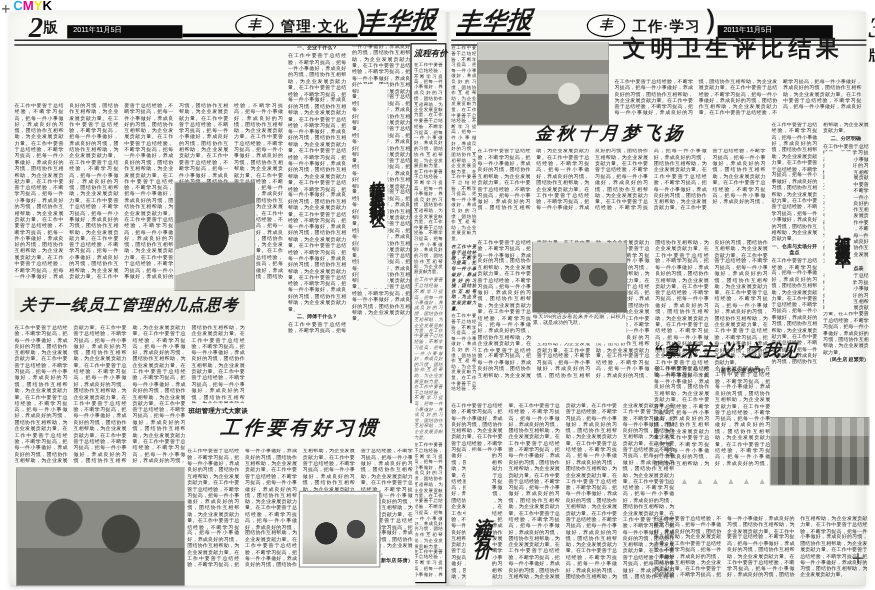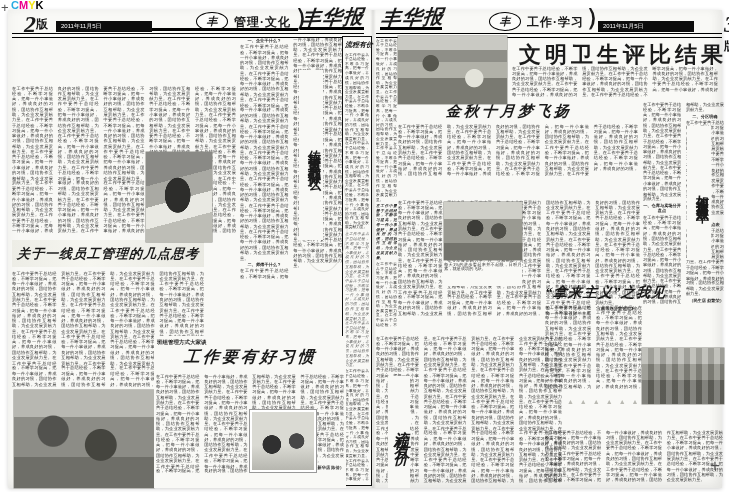--- a/index.html
+++ b/index.html
@@ -165,21 +165,21 @@
 
   <div class="body" style="left:376px;top:38px;width:21px;height:292px;">
     <div class="gin c1" style="font-size:6.2px;line-height:7.8px;">
       <span>在工作中要善于总结经验，不断学习提高，把每一件小事做好，养成良好的习惯，团结协作互相帮助，为企业发展贡献力量。在工作中要善于总结经验，不断学习提高，把每一件小事做好，养成良好的习惯，团结协作互相帮助，为企业发展贡献力量。在工作中要善于总结经验，不断学习提高，把每一件小事做好，养成良好的习惯，团结协作互相帮助，为企业发展贡献力量。</span>
       <span class="pull">在工作中要善于总结经验，不断学习提高，把每一件小事做好，养成良好的习惯，团结协作互相帮助，为企业发展贡献力量。</span>
       <span>在工作中要善于总结经验，不断学习提高，把每一件小事做好，养成良好的习惯，团结协作互相帮助，为企业发展贡献力量。在工作中要善于总结经验，不断学习提高，把每一件小事做好，养成良好的习惯，团结协作互相帮助，为企业发展贡献力量。在工作中要善于总结经验，不断学习提高，把每一件小事做好，养成良好的习惯，团结协作互相帮助，为企业发展贡献力量。在工作中要善于总结经验，不断学习提高，把每一件小事做好，养成良好的习惯，团结协作互相帮助，为企业发展贡献力量。</span>
     </div>
   </div>
 
   <div class="photo ph-market" style="left:398px;top:36px;width:109px;height:68px;"></div>
-  <div class="abs hd-hei" style="left:519px;top:40px;font-size:22px;letter-spacing:4px;">文明卫生评比结果</div>
+  <div class="abs hd-hei" style="left:519px;top:28px;font-size:19px;letter-spacing:4px;">文明卫生评比结果</div>
   <div class="body" style="left:512px;top:66px;width:206px;height:36px;">
     <div class="gin c3"><span>在工作中要善于总结经验，不断学习提高，把每一件小事做好，养成良好的习惯，团结协作互相帮助，为企业发展贡献力量。在工作中要善于总结经验，不断学习提高，把每一件小事做好，养成良好的习惯，团结协作互相帮助，为企业发展贡献力量。在工作中要善于总结经验，不断学习提高，把每一件小事做好，养成良好的习惯，团结协作互相帮助，为企业发展贡献力量。在工作中要善于总结经验，不断学习提高，把每一件小事做好，养成良好的习惯，团结协作互相帮助，为企业发展贡献力量。在工作中要善于总结经验，不断学习提高，把每一件小事做好，养成良好的习惯，团结协作互相帮助，为企业发展贡献力量。</span></div>
   </div>
 
   <div class="abs hd-script" style="left:446px;top:102px;font-size:15px;letter-spacing:3px;">金秋十月梦飞扬</div>
   <div class="body" style="left:398px;top:124px;width:240px;height:54px;">
     <div class="gin c5"><span>在工作中要善于总结经验，不断学习提高，把每一件小事做好，养成良好的习惯，团结协作互相帮助，为企业发展贡献力量。在工作中要善于总结经验，不断学习提高，把每一件小事做好，养成良好的习惯，团结协作互相帮助，为企业发展贡献力量。在工作中要善于总结经验，不断学习提高，把每一件小事做好，养成良好的习惯，团结协作互相帮助，为企业发展贡献力量。在工作中要善于总结经验，不断学习提高，把每一件小事做好，养成良好的习惯，团结协作互相帮助，为企业发展贡献力量。在工作中要善于总结经验，不断学习提高，把每一件小事做好，养成良好的习惯，团结协作互相帮助，为企业发展贡献力量。在工作中要善于总结经验，不断学习提高，把每一件小事做好，养成良好的习惯，团结协作互相帮助，为企业发展贡献力量。在工作中要善于总结经验，不断学习提高，把每一件小事做好，养成良好的习惯，团结协作互相帮助，为企业发展贡献力量。在工作中要善于总结经验，不断学习提高，把每一件小事做好，养成良好的习惯，团结协作互相帮助，为企业发展贡献力量。在工作中要善于总结经验，不断学习提高，把每一件小事做好，养成良好的习惯，团结协作互相帮助，为企业发展贡献力量。</span></div>
   </div>
 
   <div class="body" style="left:398px;top:200px;width:242px;height:132px;">

